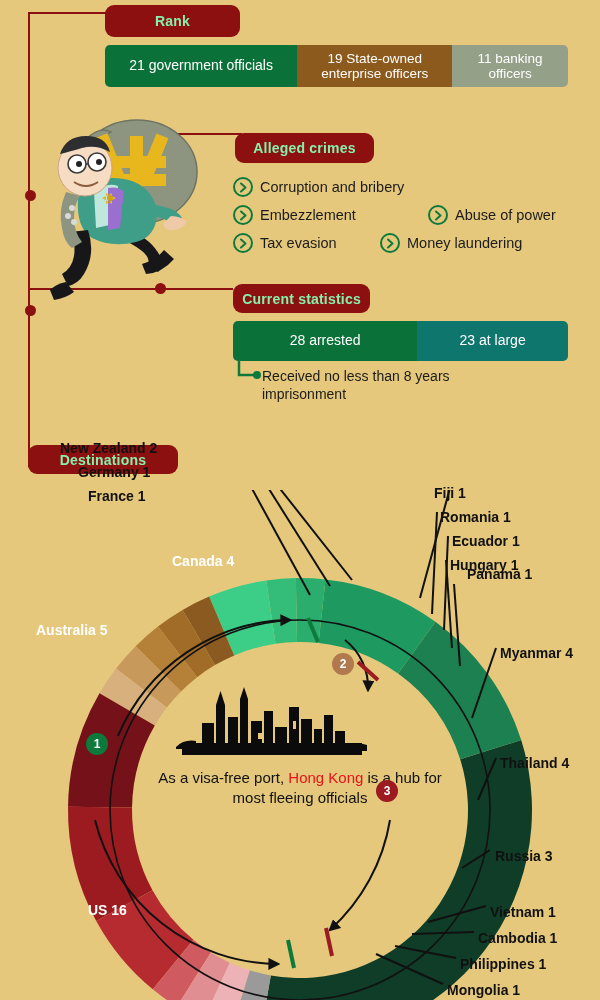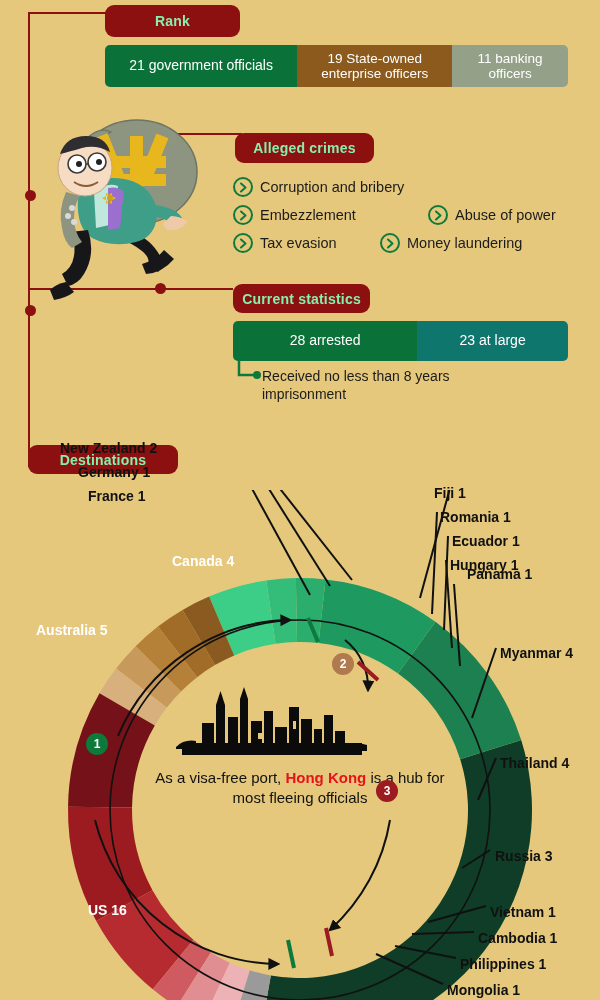--- a/index.html
+++ b/index.html
@@ -39,21 +39,21 @@
   .note{position:absolute;font-size:14px;line-height:1.25;color:#1b1b1b;}
 
   
   #donut{position:absolute;left:0;top:490px;width:600px;height:520px;}
 
   .leaderlabel{position:absolute;font-size:14px;font-weight:bold;color:#111;white-space:nowrap;}
   .inlabel{position:absolute;font-size:14px;font-weight:bold;color:#ffffff;white-space:nowrap;}
 
   .centertext{position:absolute;width:300px;text-align:center;font-size:15px;
       line-height:1.3;color:#111;}
-  .hk{color:#e8131a;font-weight:bold;}
+  .hk{color:#e8131a;font-weight:normal;}
 
   .marker{position:absolute;width:22px;height:22px;border-radius:50%;
       display:flex;align-items:center;justify-content:center;
       color:#fff;font-size:12px;font-weight:bold;}
 </style>
 </head>
 <body>
 
 <div class="conn" style="left:28px;top:12px;width:2px;height:455px;"></div>
 <div class="conn" style="left:28px;top:12px;width:90px;height:2px;"></div>

